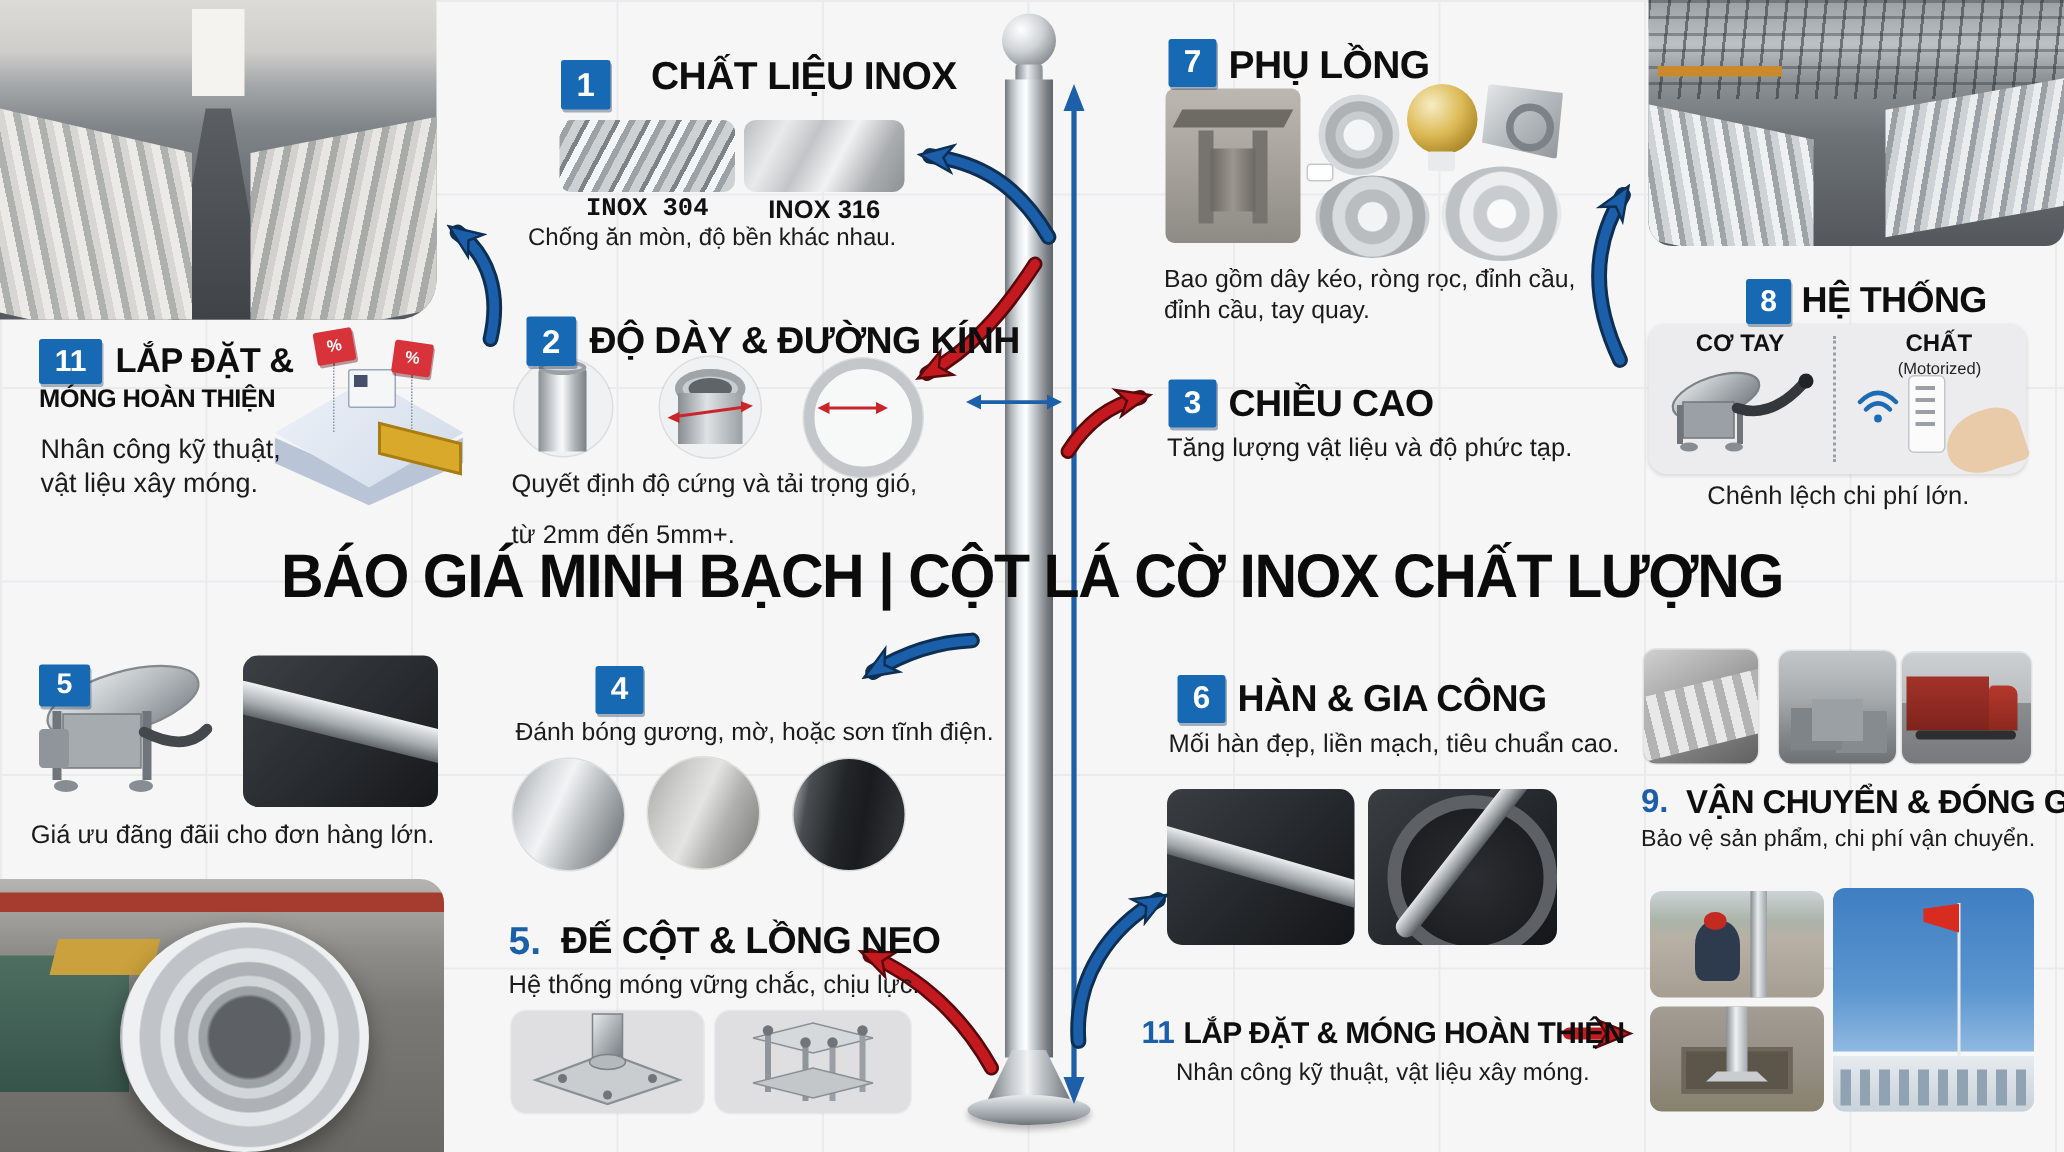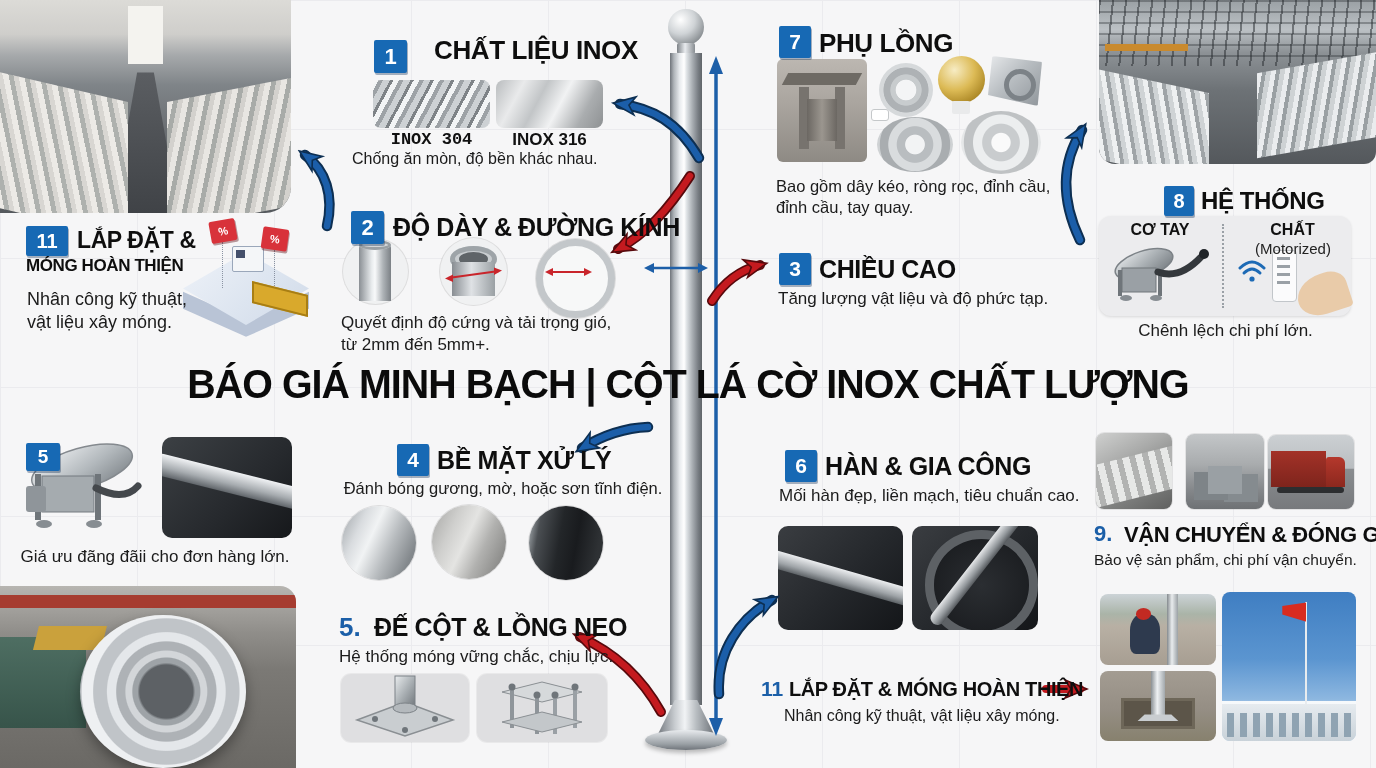--- a/index.html
+++ b/index.html
@@ -208,21 +208,21 @@
     </svg>
   </div>
   <div class="circle z2" style="left:536px;top:239px;width:65px;height:65px;background:#f7f8f8;border:7px solid #c3c7ca;">
     <svg width="51" height="51" style="position:absolute;left:0;top:0;">
       <line x1="5" y1="26" x2="46" y2="26" stroke="#c9252b" stroke-width="2"></line>
       <polygon points="2,26 10,22 10,30" fill="#c9252b"></polygon>
       <polygon points="49,26 41,22 41,30" fill="#c9252b"></polygon>
     </svg>
   </div>
   <div class="cap z5" style="left:341px;top:312px;">Quyết định độ cứng và tải trọng gió,</div>
-  <div class="cap z5" style="left:341px;top:334px;">từ 2mm đến 5mm+.</div>
+  <div class="cap z5" style="left:341px;top:346px;">từ 2mm đến 5mm+.</div>
 
   <div class="badge z5" style="left:779px;top:253px;width:32px;height:32px;font-size:21px;">3</div>
   <div class="ttl z5" style="left:819px;top:256px;font-size:25px;">CHIỀU CAO</div>
   <div class="cap z5" style="left:778px;top:288px;">Tăng lượng vật liệu và độ phức tạp.</div>
 
   <div class="badge z5" style="left:779px;top:26px;width:32px;height:32px;font-size:21px;">7</div>
   <div class="ttl z5" style="left:819px;top:29px;font-size:26px;">PHỤ LỒNG</div>
   <div class="abs z1" id="acc-bracket">
     <i style="left:8px;top:14px;width:74px;height:12px;background:#6e6a64;transform:skewX(-28deg);"></i>
     <i style="left:22px;top:28px;width:10px;height:62px;background:#777océ36e;background:#77736e;"></i>
@@ -258,21 +258,21 @@
     <rect x="16" y="28" width="34" height="24" fill="#9aa0a5" stroke="#70767b"></rect>
     <line x1="14" y1="30" x2="14" y2="56" stroke="#6f757a" stroke-width="4"></line>
     <line x1="54" y1="30" x2="54" y2="56" stroke="#6f757a" stroke-width="4"></line>
     <ellipse cx="20" cy="58" rx="6" ry="3" fill="#878d92"></ellipse>
     <ellipse cx="50" cy="58" rx="6" ry="3" fill="#878d92"></ellipse>
     <path d="M52 32 Q74 40 96 16" fill="none" stroke="#34383c" stroke-width="7" stroke-linecap="round"></path>
     <circle cx="98" cy="14" r="5" fill="#202428"></circle>
   </svg>
   <div class="abs z5" id="s8divider"></div>
   <div class="abs z5" style="left:1240px;top:221px;width:105px;text-align:center;font-weight:700;font-size:16px;color:#111;">CHẤT</div>
-  <div class="abs z5" style="left:1238px;top:240px;width:110px;text-align:center;font-size:15px;color:#222;">(Motorized)</div>
+  <div class="abs z5" style="left:1238px;top:240px;width:110px;text-align:center;font-size:11px;color:#222;">(Motorized)</div>
   <svg class="abs z5" style="left:1236px;top:258px;" width="32" height="26" viewBox="0 0 32 26">
     <path d="M4 10 Q16 -2 28 10" fill="none" stroke="#1d6ab5" stroke-width="3" stroke-linecap="round"></path>
     <path d="M8 15 Q16 7 24 15" fill="none" stroke="#1d6ab5" stroke-width="3" stroke-linecap="round"></path>
     <circle cx="16" cy="21" r="2.6" fill="#1d6ab5"></circle>
   </svg>
   <div class="abs z2" id="s8remote">
       <i></i>
     </div>
   <div class="abs z2" id="s8hand"></div>
   <div class="cap z5" style="left:1108px;top:320px;width:235px;text-align:center;">Chênh lệch chi phí lớn.</div>
@@ -289,21 +289,20 @@
     </div>
   <div class="dotline z2" style="left:222px;top:242px;height:46px;"></div>
   <div class="dotline z2" style="left:274px;top:250px;height:44px;"></div>
   <div class="tag z3" id="tag1">%</div>
   <div class="tag z3" id="tag2">%</div>
   <div class="abs z2" id="iso-sign"></div>
 
   <div id="main-title" class="z6">BÁO GIÁ MINH BẠCH | CỘT LÁ CỜ INOX CHẤT LƯỢNG</div>
 
   <div class="badge z5" style="left:397px;top:444px;width:32px;height:32px;font-size:21px;">4</div>
-  <div class="ttl z5" style="left:437px;top:447px;font-size:25px;">BỀ MẶT XỬ LÝ</div>
   <div class="cap z5" style="left:314px;top:478px;width:330px;text-align:center;font-size:16.5px;margin-left:24px;">Đánh bóng gương, mờ, hoặc sơn tĩnh điện.</div>
   <div class="circle z2" id="s4c1" style="left:342px;top:506px;width:74px;height:74px;"></div>
   <div class="circle z2" id="s4c2" style="left:432px;top:505px;width:74px;height:74px;"></div>
   <div class="circle z2" id="s4c3" style="left:529px;top:506px;width:74px;height:74px;"></div>
 
   <div class="badge z5" style="left:785px;top:450px;width:32px;height:32px;font-size:21px;">6</div>
   <div class="ttl z5" style="left:825px;top:453px;font-size:25px;">HÀN &amp; GIA CÔNG</div>
   <div class="cap z5" style="left:779px;top:485px;">Mối hàn đẹp, liền mạch, tiêu chuẩn cao.</div>
   <div class="ph z1 r10 weld" style="left:778px;top:526px;width:125px;height:104px;">
       <i class="tube"></i>

